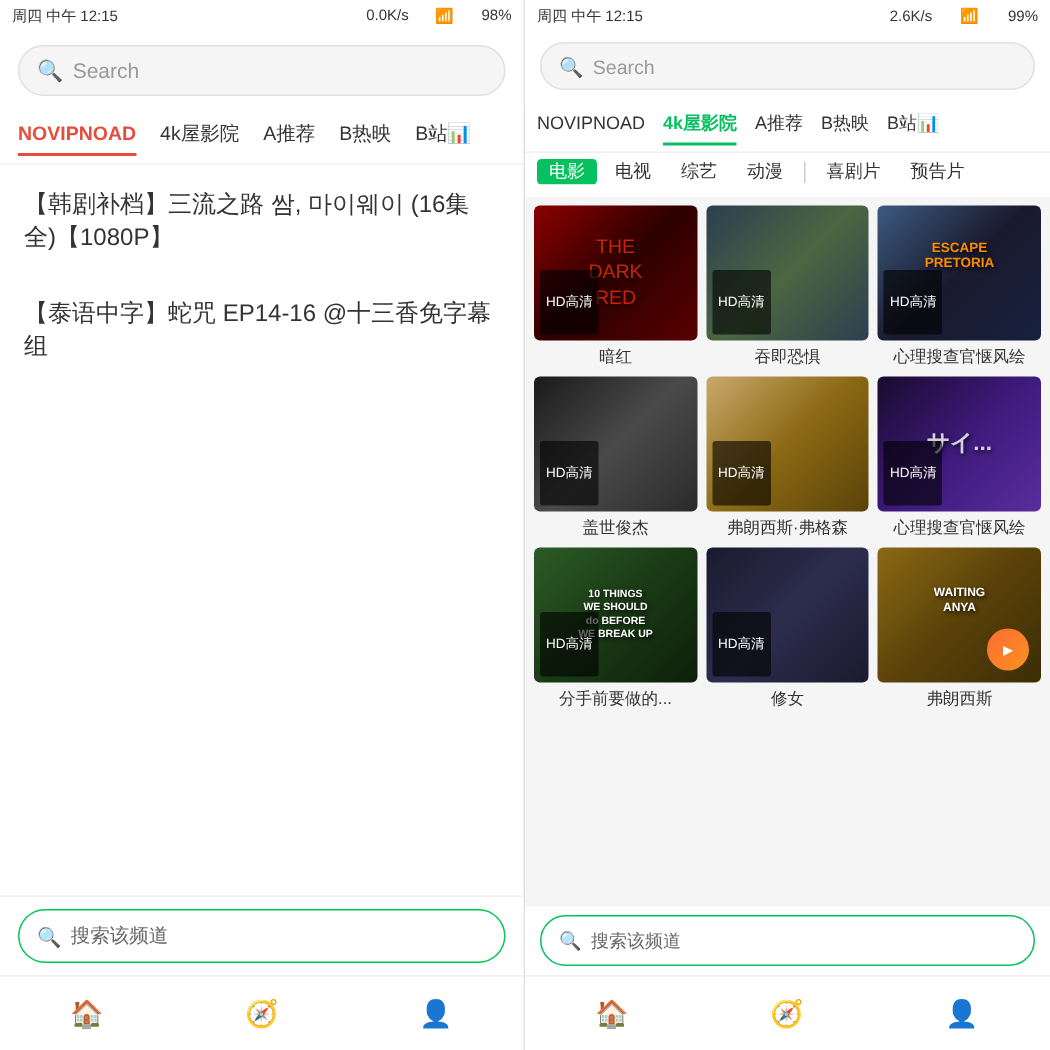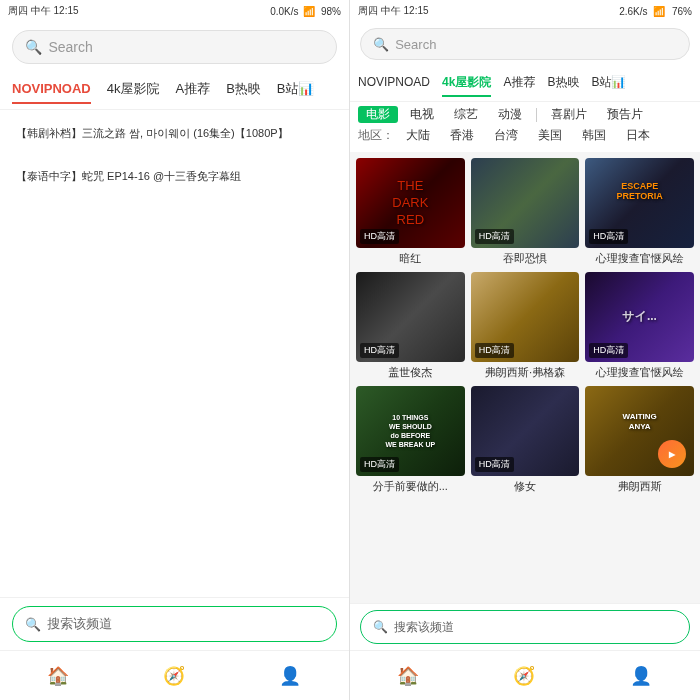--- a/index.html
+++ b/index.html
@@ -21,21 +21,21 @@
       background: #fff;
       display: flex;
       align-items: center;
       padding: 0 8px;
       font-size: 10px;
       color: #333;
       justify-content: space-between;
     }
 
     .left-status-left { display: flex; align-items: center; gap: 4px; }
-    .left-status-right { display: flex; align-items: flex-start; gap: 5px; font-size: 10px; }
+    .left-status-right { display: flex; align-items: flex-start; gap: 18px; font-size: 10px; }
 
     .left-search-bar {
       padding: 8px 12px;
       background: #fff;
     }
 
     .left-search-input {
       width: 100%;
       height: 34px;
       border-radius: 17px;
@@ -100,21 +100,21 @@
     .content-thumb {
       width: 100%;
       height: 180px;
       background: linear-gradient(135deg, #667eea 0%, #764ba2 100%);
       position: relative;
       overflow: hidden;
     }
 
     .content-desc {
       padding: 8px 4px;
-      font-size: 11px;
+      font-size: 16px;
       color: #333;
       line-height: 1.4;
     }
 
     .left-bottom-search {
       padding: 8px 12px;
       background: #fff;
       border-top: 1px solid #f0f0f0;
     }
 
@@ -175,21 +175,21 @@
       background: #fff;
       display: flex;
       align-items: center;
       padding: 0 8px;
       font-size: 10px;
       color: #333;
       justify-content: space-between;
     }
 
     .right-status-left { display: flex; align-items: center; gap: 4px; }
-    .right-status-right { display: flex; align-items: center; gap: 6px; }
+    .right-status-right { display: flex; align-items: center; gap: 19px; }
 
     .right-search-bar {
       padding: 6px 10px;
       background: #fff;
     }
 
     .right-search-input {
       width: 100%;
       height: 32px;
       border-radius: 16px;
@@ -310,21 +310,21 @@
       overflow: hidden;
     }
 
     .movie-badge {
       position: absolute;
       bottom: 4px;
       left: 4px;
       background: rgba(0,0,0,0.6);
       color: #fff;
       font-size: 9px;
-      padding: 1px 4px;
+      padding: 15px 4px;
       border-radius: 2px;
     }
 
     .movie-title {
       font-size: 11px;
       color: #333;
       text-align: center;
       margin-top: 3px;
       white-space: nowrap;
       overflow: hidden;
@@ -498,21 +498,21 @@
 
 <div class="right-panel">
 
   <div class="right-status">
     <div class="right-status-left">
       <span>周四 中午 12:15</span>
     </div>
     <div class="right-status-right">
       <span>2.6K/s</span>
       <span>📶</span>
-      <span>76%</span>
+      <span>99%</span>
     </div>
   </div>
 
   <div class="right-search-bar">
     <div class="right-search-input">
       <span>🔍</span>
       <span>Search</span>
     </div>
   </div>
 
@@ -529,29 +529,20 @@
     <div class="filter-row">
       <span class="filter-tag active-green">电影</span>
       <span class="filter-tag normal">电视</span>
       <span class="filter-tag normal">综艺</span>
       <span class="filter-tag normal">动漫</span>
       <div class="filter-divider"></div>
       <span class="filter-tag normal">喜剧片</span>
       <span class="filter-tag normal">预告片</span>
     </div>
 
-    <div class="filter-row">
-      <span class="filter-label">地区：</span>
-      <span class="filter-tag normal">大陆</span>
-      <span class="filter-tag normal">香港</span>
-      <span class="filter-tag normal">台湾</span>
-      <span class="filter-tag normal">美国</span>
-      <span class="filter-tag normal">韩国</span>
-      <span class="filter-tag normal">日本</span>
-    </div>
 
   </div>
 
   <div class="right-content">
     <div class="movie-grid">
 
       <div class="movie-item">
         <div class="movie-thumb poster-1">
           <div class="poster-text" style="color:#cc2200; font-size:13px; font-weight:400;">THE<br>DARK<br>RED</div>
           <span class="movie-badge">HD高清</span>
@@ -583,21 +574,21 @@
 
       <div class="movie-item">
         <div class="movie-thumb poster-5">
           <span class="movie-badge">HD高清</span>
         </div>
         <div class="movie-title">弗朗西斯·弗格森</div>
       </div>
 
       <div class="movie-item">
         <div class="movie-thumb poster-6">
-          <div class="poster-text" style="font-size:12px;">サイ...</div>
+          <div class="poster-text" style="font-size:15px;">サイ...</div>
           <span class="movie-badge">HD高清</span>
         </div>
         <div class="movie-title">心理搜查官惬风绘</div>
       </div>
 
       <div class="movie-item">
         <div class="movie-thumb poster-7">
           <div class="poster-text" style="font-size:7px; color:#fff; font-weight:700;">10 THINGS<br>WE SHOULD<br>do BEFORE<br>WE BREAK UP</div>
           <span class="movie-badge">HD高清</span>
         </div>

